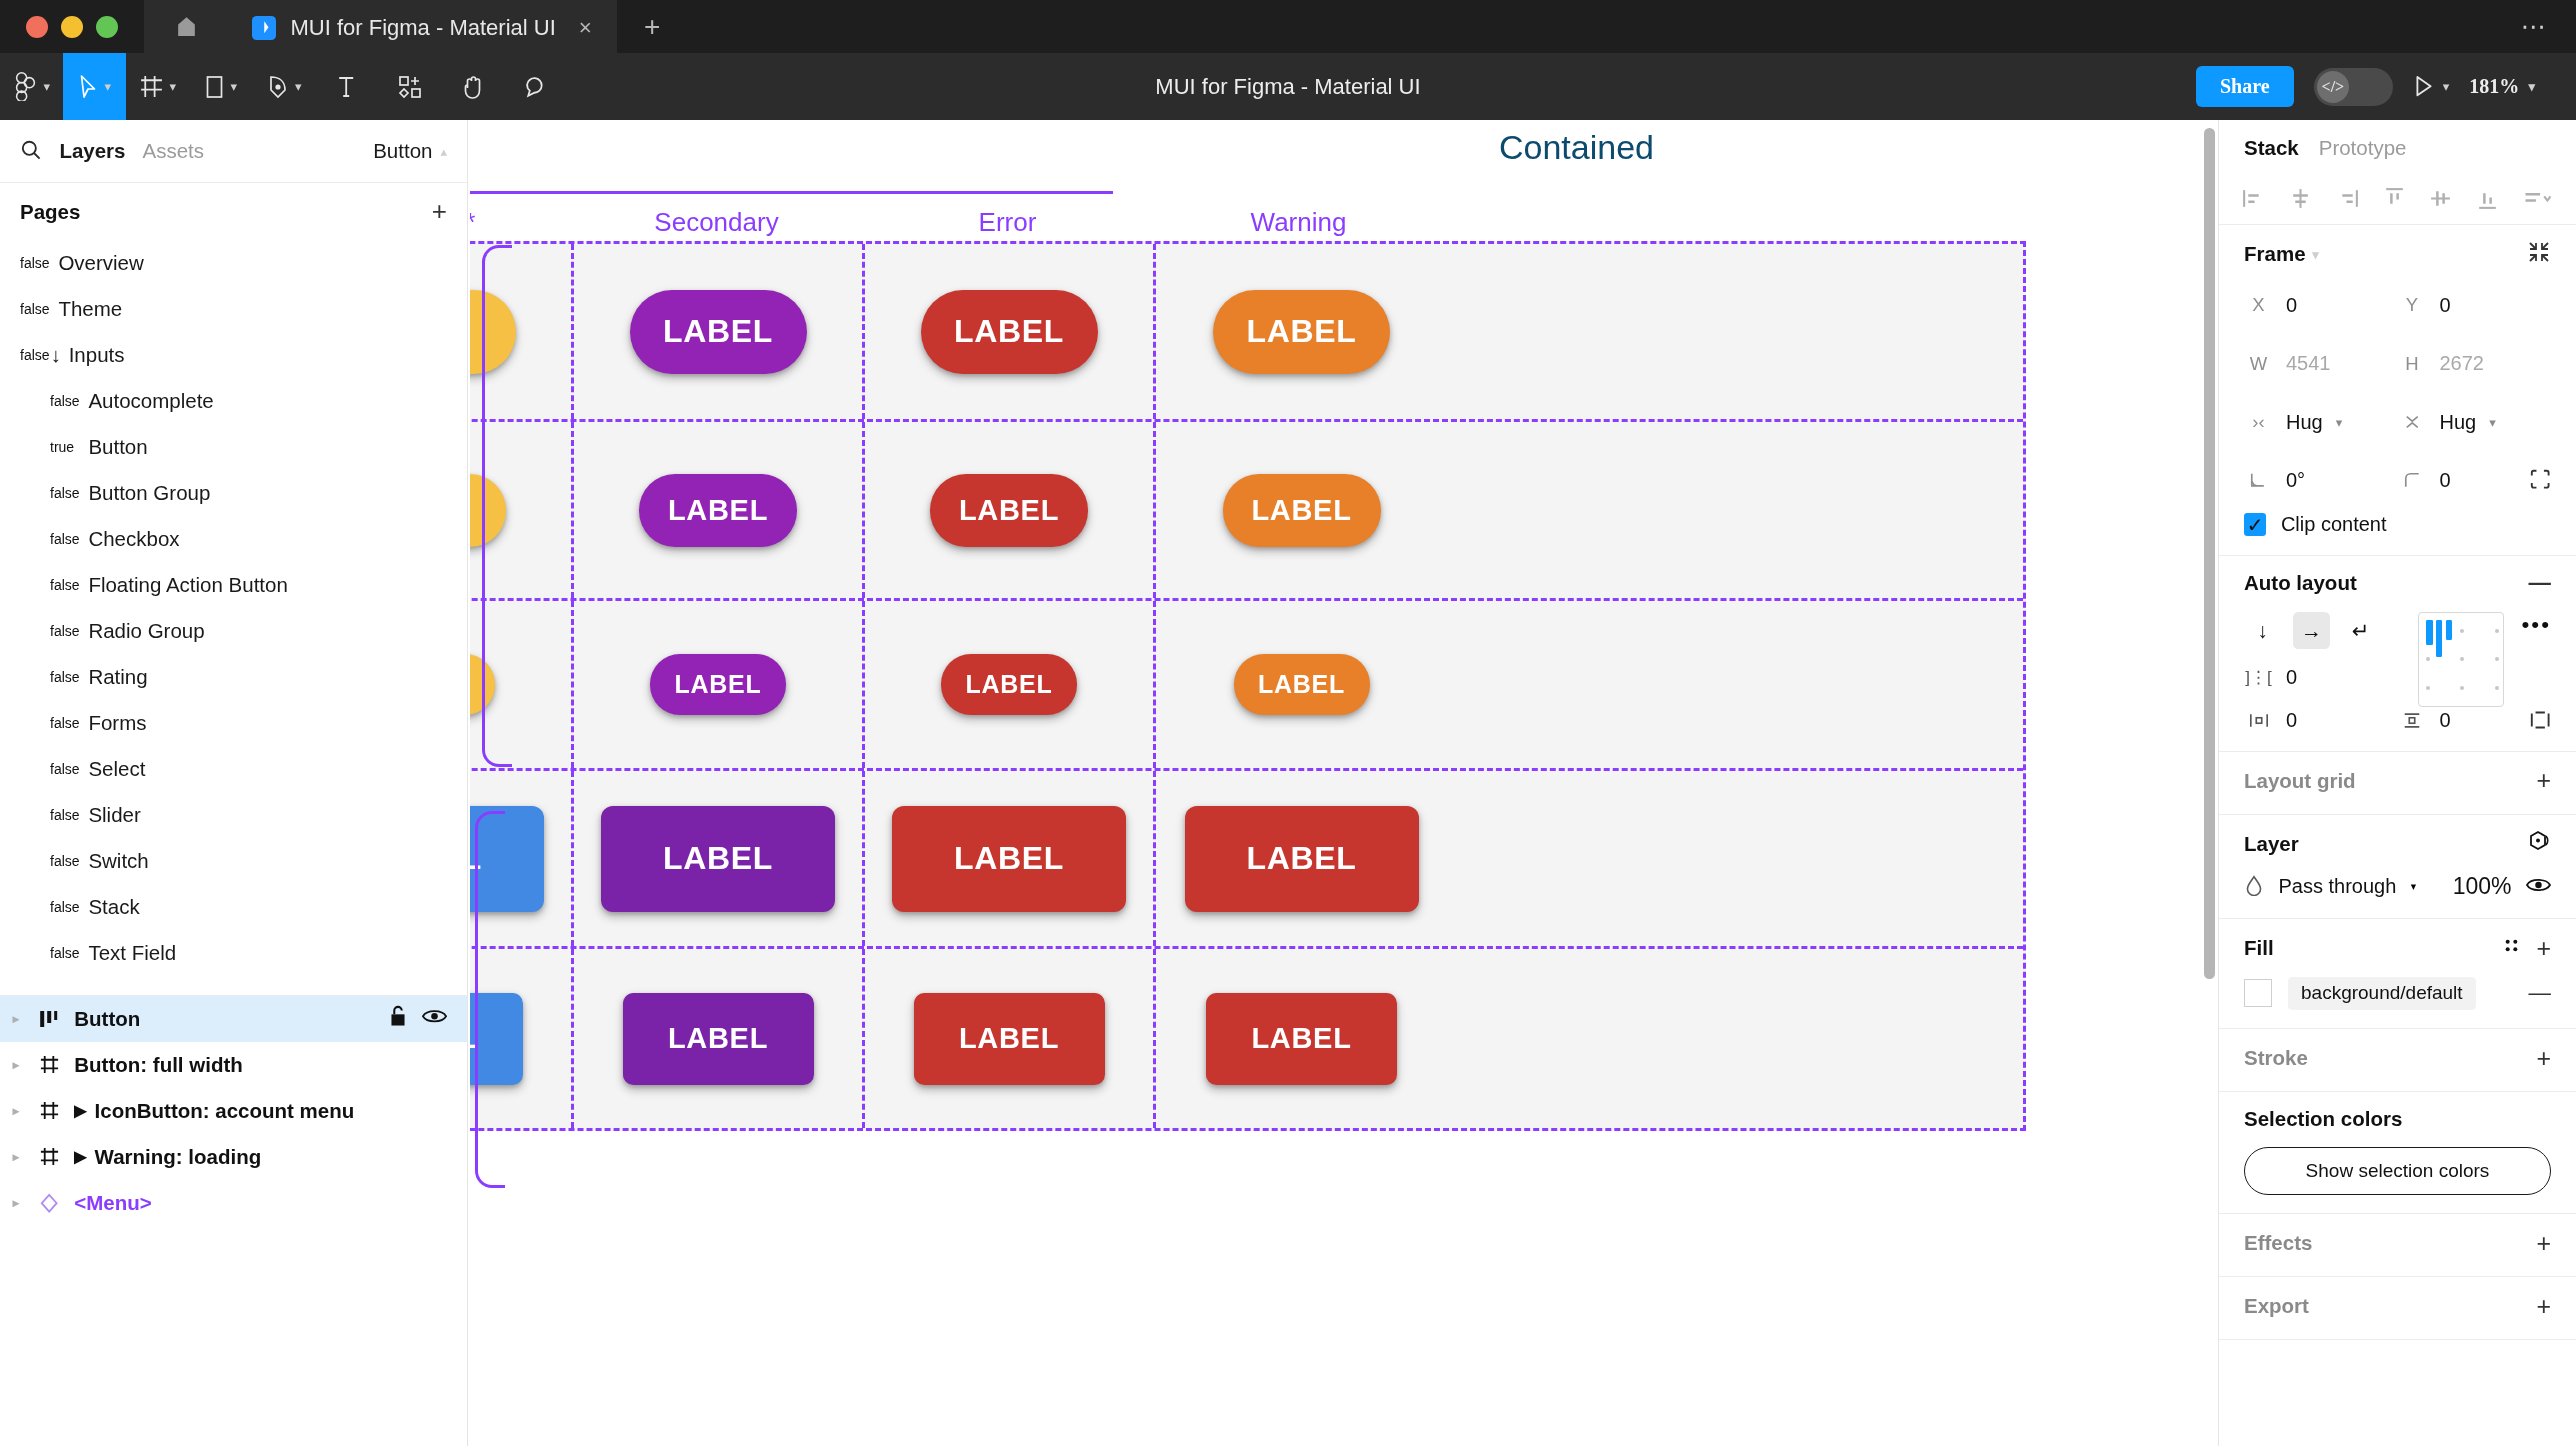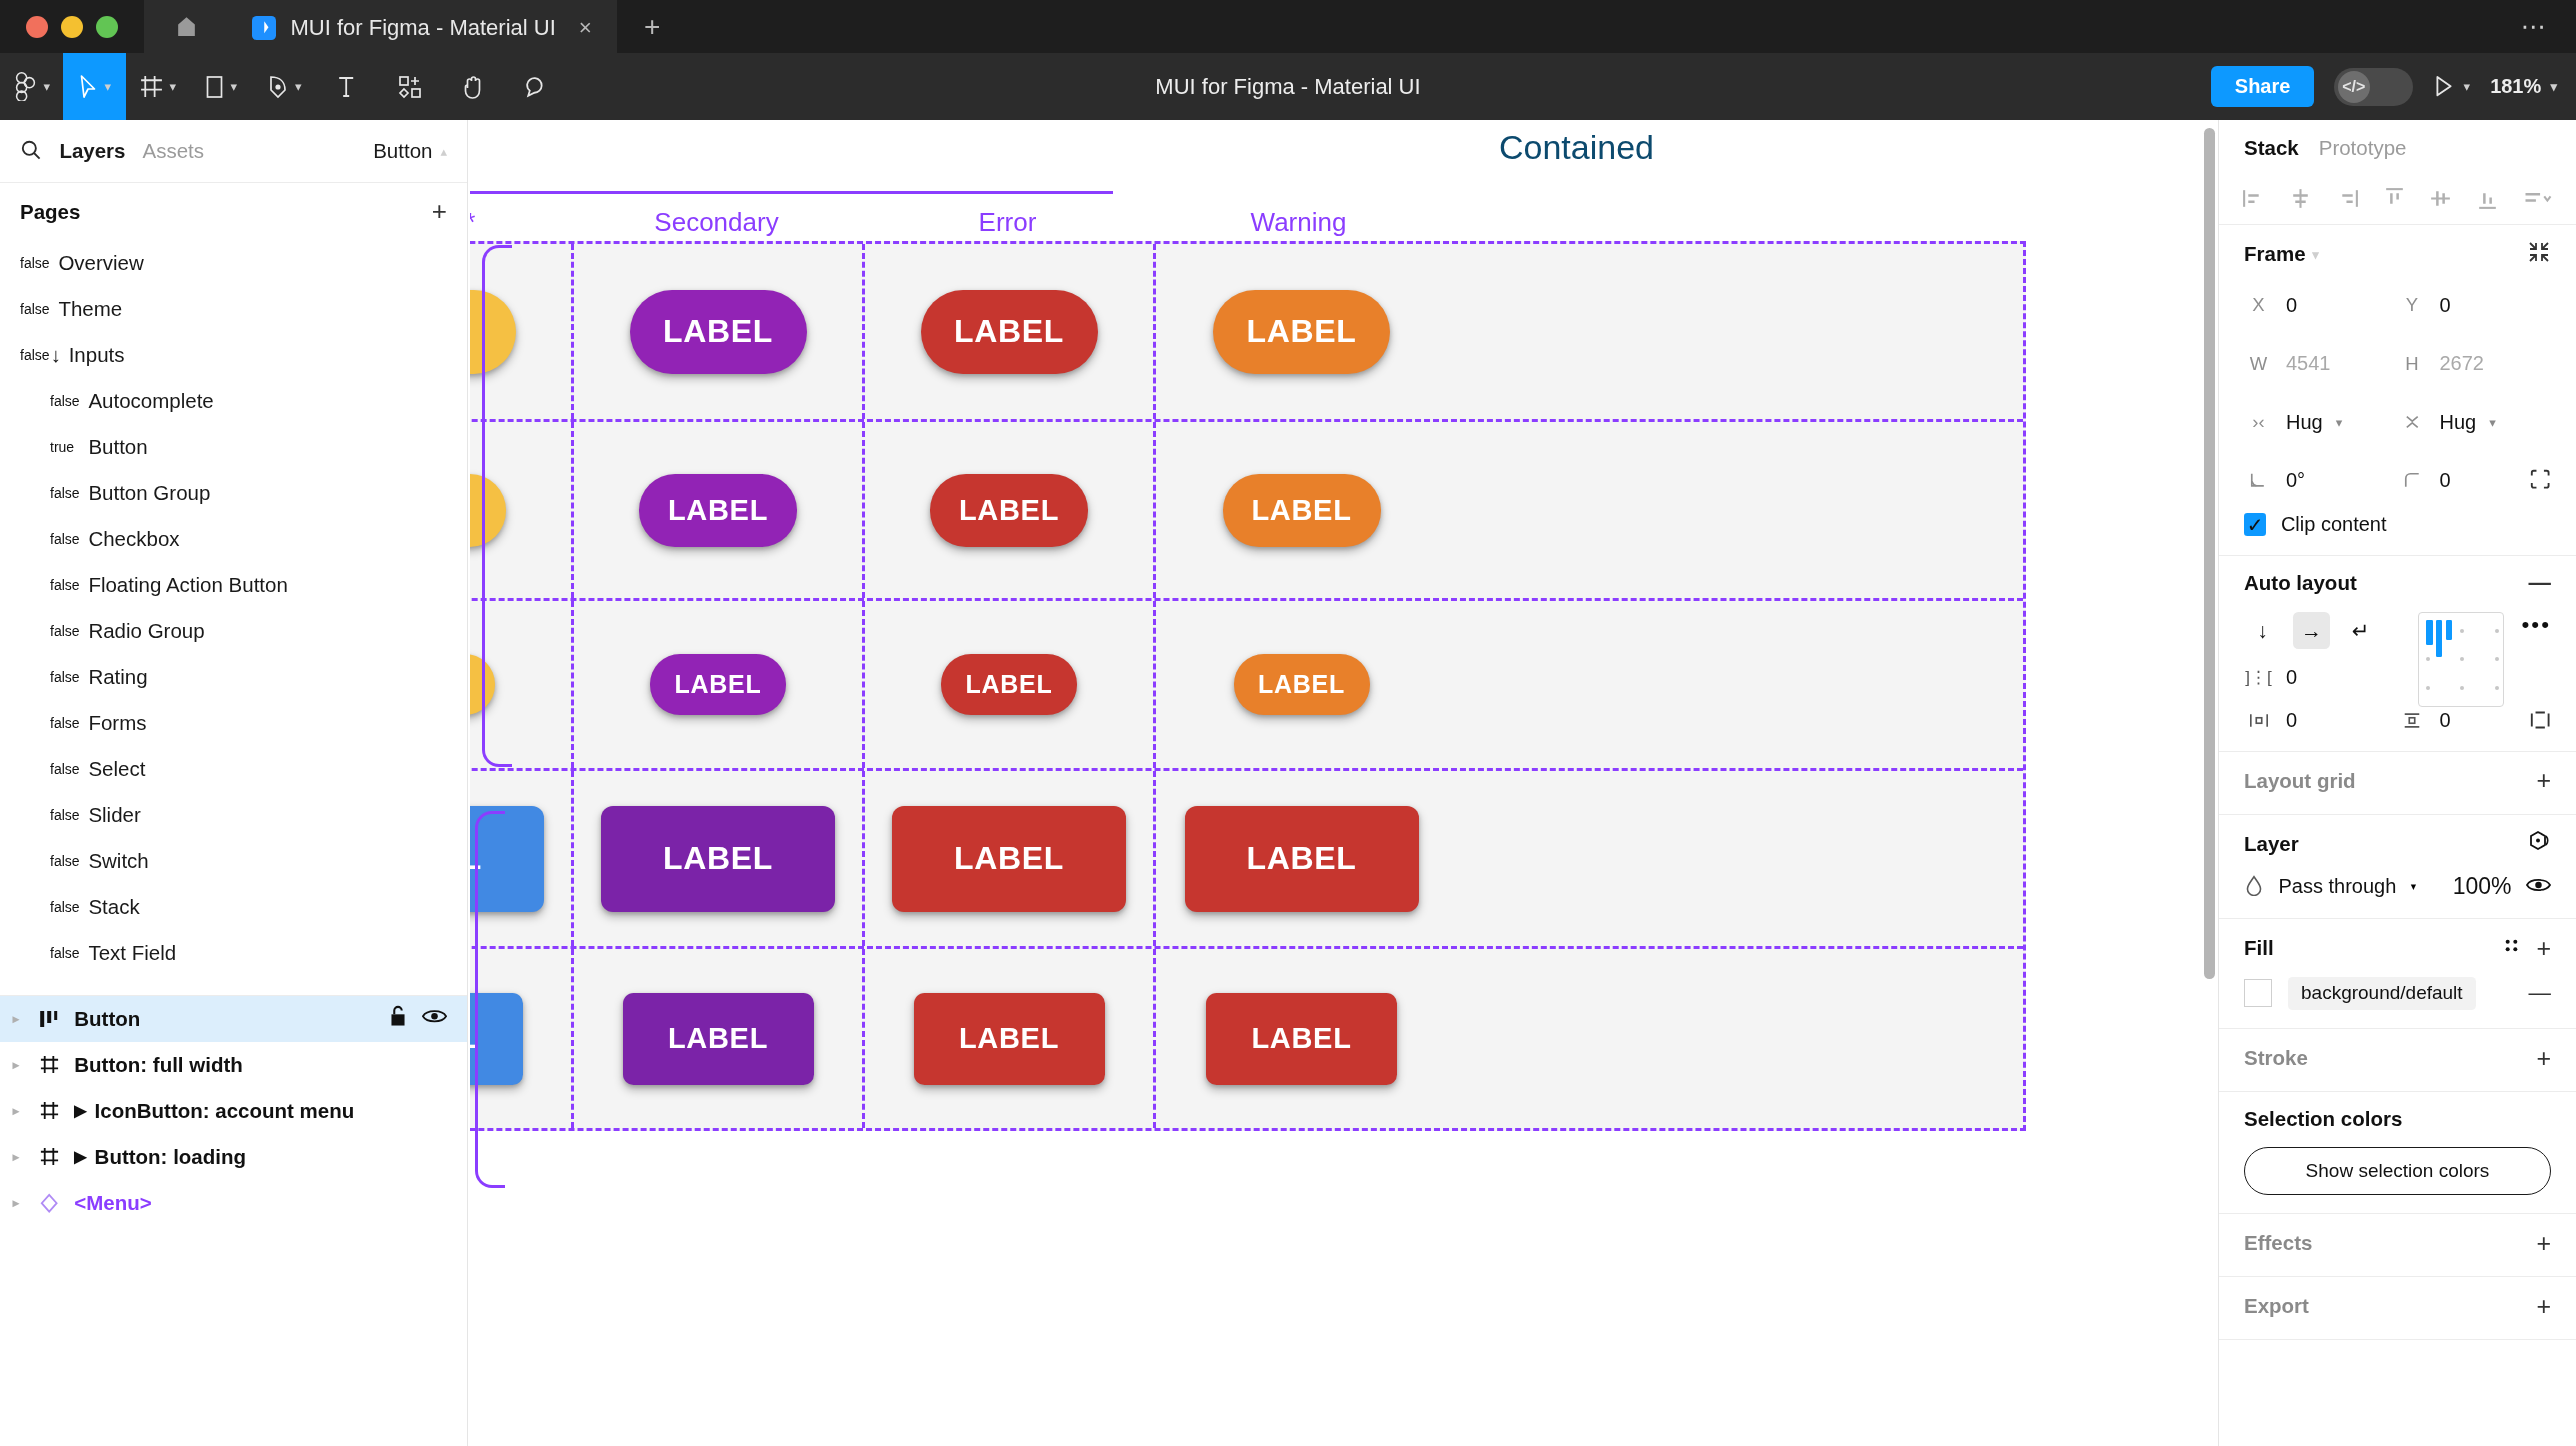--- a/index.html
+++ b/index.html
@@ -58,21 +58,21 @@
     justify-content: center; gap: 5.3px; color: #e6e6e6; padding: 0 10.6px;
   }
   .tool.active { background: #0d99ff; }
   .caret { font-size: 13px; color: #cfcfcf; line-height: 1; }
   .doc-title {
     position: absolute; left: 0; right: 0; text-align: center;
     color: #ededed; font-size: 22px; pointer-events: none;
   }
   .tb-right {
     margin-left: auto; display: flex; align-items: center;
-    gap: 20px; padding-right: 19px;
+    gap: 20px; padding-right: 41px; font-family: Liberation Serif, serif;
   }
   .share-btn {
     background: #0d99ff; color: #fff; font-size: 20px; font-weight: 600;
     padding: 8.6px 24px; border-radius: 6px;
   }
   .devtoggle {
     width: 79px; height: 38px; border-radius: 19px; background: #4a4a4a;
     display: flex; align-items: center; padding: 3.3px;
   }
   .devtoggle .knob {
@@ -494,21 +494,21 @@
           <span class="lname">IconButton: account menu</span>
         </div>
         <div class="layer-row">
           <span class="disc">▸</span>
           <span class="ltype">
             <svg width="21" height="21" viewBox="0 0 22 22">
               <path d="M6 2 V20 M15 2 V20 M2 6 H20 M2 15 H20" stroke="#111" stroke-width="1.9"></path>
             </svg>
           </span>
           <span class="tri">▶</span>
-          <span class="lname">Button: loading</span>
+          <span class="lname">Warning: loading</span>
         </div>
         <div class="layer-row">
           <span class="disc">▸</span>
           <span class="ltype">
             <svg width="22.4" height="22.4" viewBox="0 0 24 24">
               <path d="M12 3 L20 12 L12 21 L4 12 Z" fill="none" stroke="#b08bf5" stroke-width="1.9"></path>
             </svg>
           </span>
           <span class="lname comp">&lt;Menu&gt;</span>
         </div>

